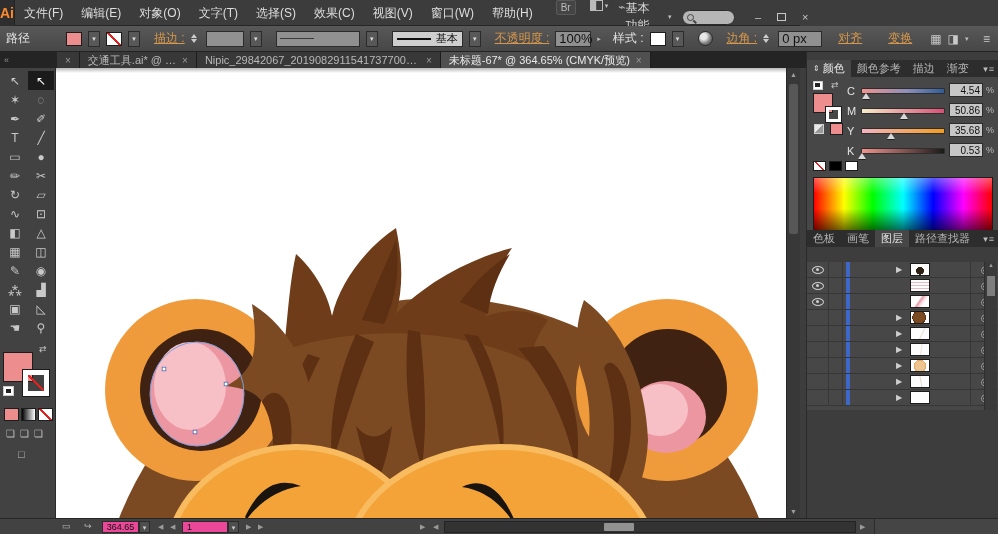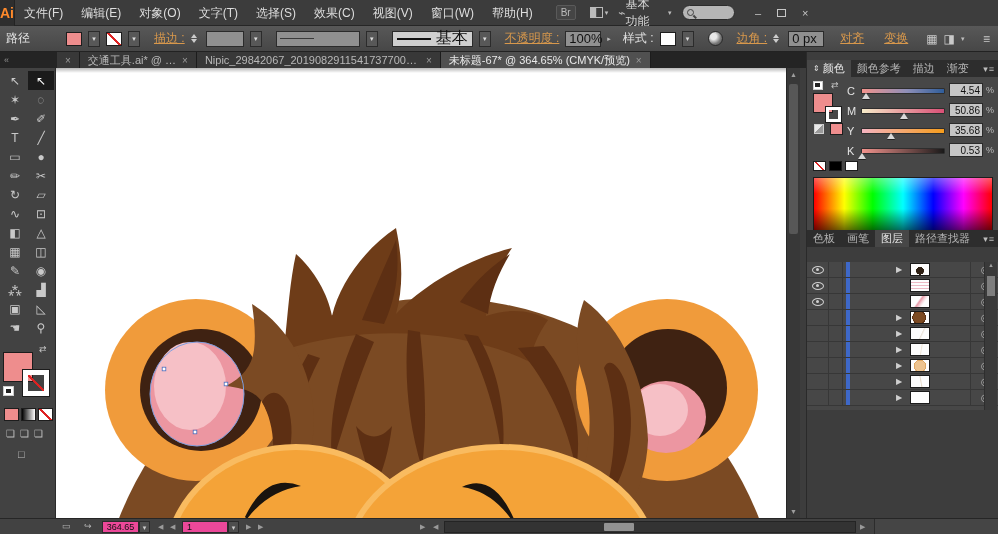--- a/index.html
+++ b/index.html
@@ -1,21 +1,21 @@
 <!DOCTYPE html>
 <html><head>
 <meta charset="utf-8">
 <style>
 *{margin:0;padding:0;box-sizing:border-box}
 html,body{width:998px;height:534px}
 body{position:relative;background:#3d3d3d;font-family:"Liberation Sans",sans-serif;color:#d6d6d6;overflow:hidden}
 i,em{font-style:normal}
 
 
-#menubar{position:absolute;left:0;top:0;width:800px;height:26px;background:#3c3c3c;border-bottom:1px solid #262626;display:flex;align-items:center}
+#menubar{position:absolute;left:0;top:0;width:800px;height:26px;background:#3c3c3c;border-bottom:1px solid #262626;display:flex;align-items:flex-start}
 .ai-logo{width:36px;height:26px;background:#2e2e2e;color:#ff8a2b;font-weight:bold;font-size:14px;display:flex;align-items:center;justify-content:center;border-right:1px solid #232323}
 .mi{padding:0 9px;font-size:12px;color:#dedede;height:26px;line-height:26px;cursor:default;white-space:nowrap}
 .mb-right{margin-left:auto;display:flex;align-items:center;gap:10px;padding-right:20px}
 .br-btn{font-size:10px;color:#bbb;border:1px solid #5a5a5a;background:#454545;padding:1px 4px;border-radius:2px}
 .arrange-ic{display:inline-flex;align-items:center;gap:2px;color:#c9c9c9;font-size:11px}
 .arrange-grid{display:inline-block;width:13px;height:11px;border:1px solid #bbb;background:linear-gradient(90deg,#bbb 5px,#555 5px 6px,transparent 6px)}
 .cslive{color:#b9b9b9;font-size:12px}
 .ws{font-size:12px;color:#d6d6d6}
 .caret{font-size:7px;color:#bdbdbd}
 .searchbox{width:74px;height:15px;background:#b6b6b6;border-radius:8px;border:1px solid #2c2c2c;display:flex;align-items:center;padding:0 4px;gap:3px}
@@ -29,21 +29,21 @@
 .ctx-label{color:#e2e2e2;margin-right:30px}
 .olink{color:#d8984c;text-decoration:underline;white-space:nowrap}
 .swatch{display:inline-block;width:16px;height:14px;border:1px solid #1d1d1d;background:#fff}
 .none-slash{background:linear-gradient(45deg,transparent 44%,#d22 44% 56%,transparent 56%),#fff}
 .dd{display:inline-flex;align-items:center;justify-content:center;width:12px;height:16px;background:#585858;border:1px solid #2b2b2b;color:#ddd;font-size:7px}
 .stepper{display:inline-flex;flex-direction:column;justify-content:center;gap:1px;width:9px}
 .stepper b{width:0;height:0;border-left:3px solid transparent;border-right:3px solid transparent}
 .stepper .up{border-bottom:4px solid #ccc}
 .stepper .dn{border-top:4px solid #ccc}
 .graybox{display:inline-flex;align-items:center;background:#909090;border:1px solid #2b2b2b;height:16px;color:#111;font-size:13px;padding:0 3px}
-.stylebox{display:inline-flex;align-items:center;background:#cfcfcf;border:1px solid #2b2b2b;height:16px;color:#111;font-size:16px;padding:0 4px;gap:5px}
+.stylebox{display:inline-flex;align-items:center;background:#cfcfcf;border:1px solid #2b2b2b;height:16px;color:#111;font-size:11px;padding:0 4px;gap:5px}
 .strokeline{display:inline-block;width:34px;height:2px;background:#111}
 .recolor{width:15px;height:15px;border-radius:50%;background:radial-gradient(circle at 35% 35%,#e8e8e8 0 25%,#7a7a7a 60%,#404040);border:1px solid #2a2a2a}
 .cb-icon{color:#c9c9c9;font-size:12px}
 .cb-right{margin-left:auto;color:#c9c9c9;font-size:12px;padding-right:2px}
 
 
 #tabstrip{position:absolute;left:0;top:52px;width:998px;height:16px;background:#242424;display:flex;align-items:stretch}
 .ts-left{width:57px;display:flex;align-items:center;padding-left:4px;color:#8f8f8f;font-size:9px}
 .tab{display:flex;align-items:center;gap:6px;padding:0 8px;font-size:11px;background:#383838;color:#b8b8b8;border-right:1px solid #1c1c1c;white-space:nowrap;overflow:hidden}
 .tab .lbl{max-width:215px;overflow:hidden;text-overflow:ellipsis}
@@ -192,23 +192,23 @@
   <span class="caret">▸</span>
   <span style="color:#e0e0e0;margin-left:6px">样式 :</span>
   <span class="swatch"></span>
   <span class="dd">▾</span>
   <span class="recolor" style="margin-left:8px"></span>
   <span class="olink" style="margin-left:8px">边角 :</span>
   <span class="stepper">
       <b class="up"></b>
       <b class="dn"></b>
     </span>
-  <span class="graybox" style="width:36px">0 px</span>
+  <span class="graybox" style="width:44px">0 px</span>
   <span class="olink" style="margin-left:10px">对齐</span>
-  <span class="olink" style="margin-left:14px">变换</span>
+  <span class="olink" style="margin-left:20px">变换</span>
   <span class="cb-icon" style="margin-left:12px">▦</span>
   <span class="cb-icon">◨</span>
   <span class="caret">▾</span>
   <span class="cb-right">≡</span>
 </div>
 
 <div id="tabstrip">
   <span class="ts-left">«</span>
   <span class="tab">
       <span class="x">×</span>

